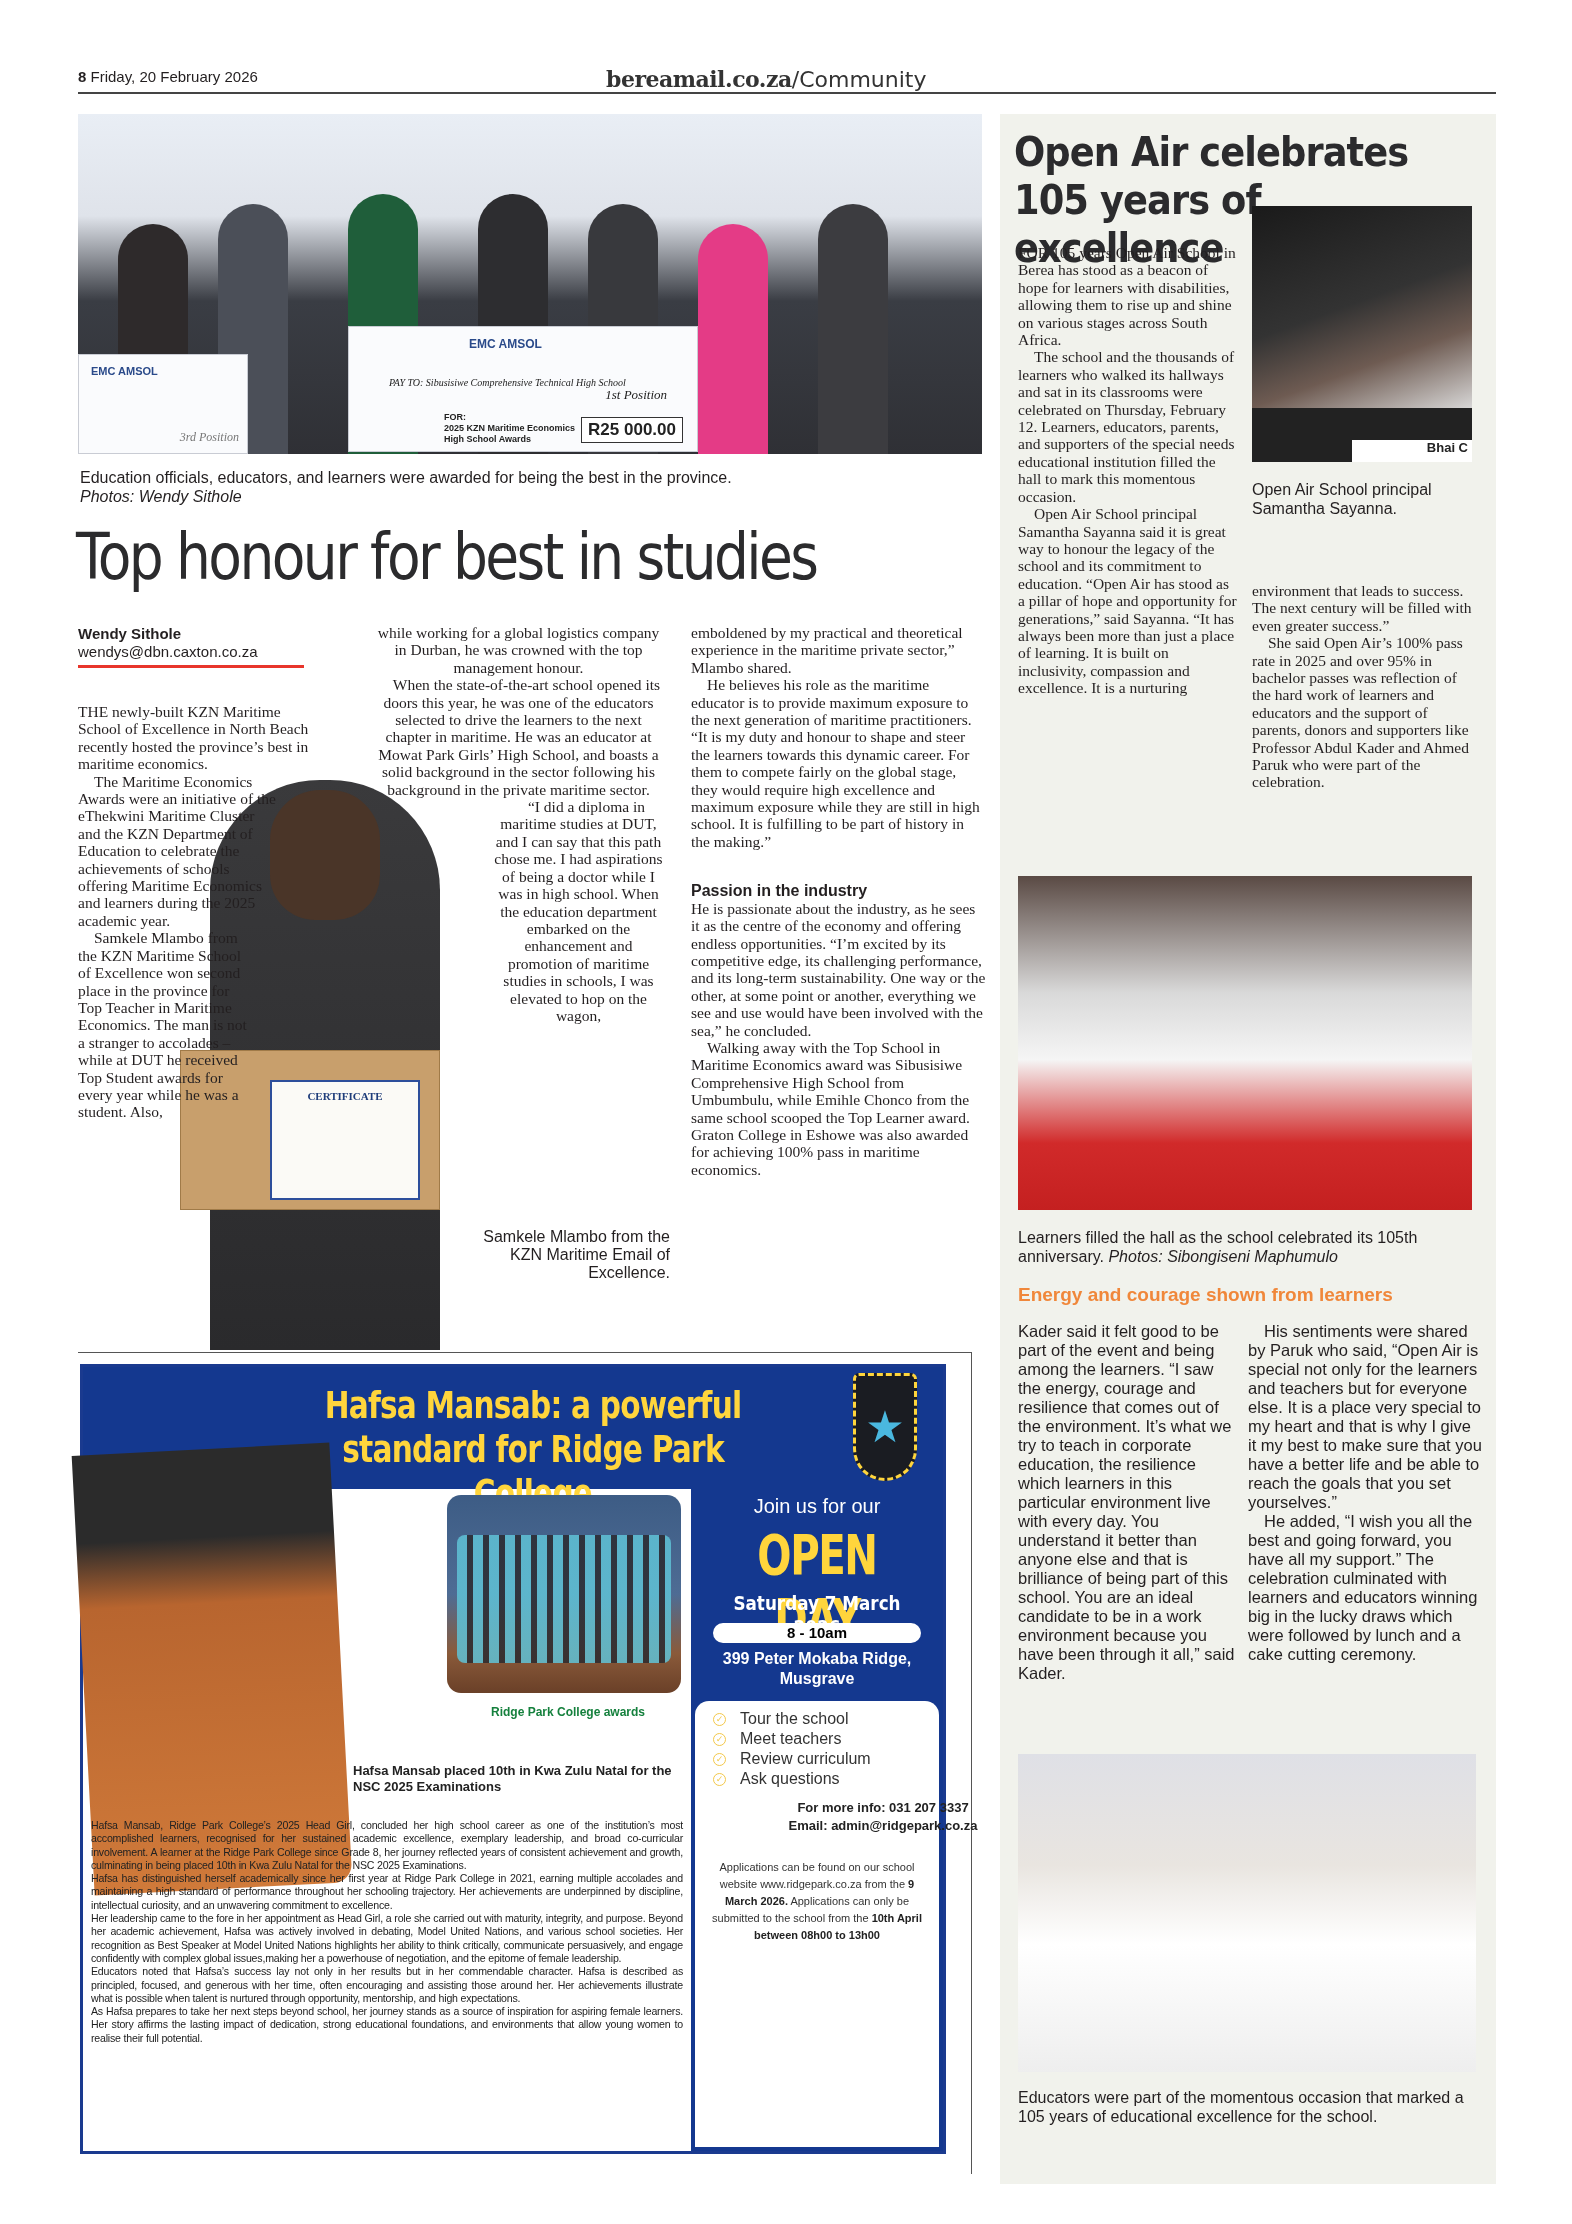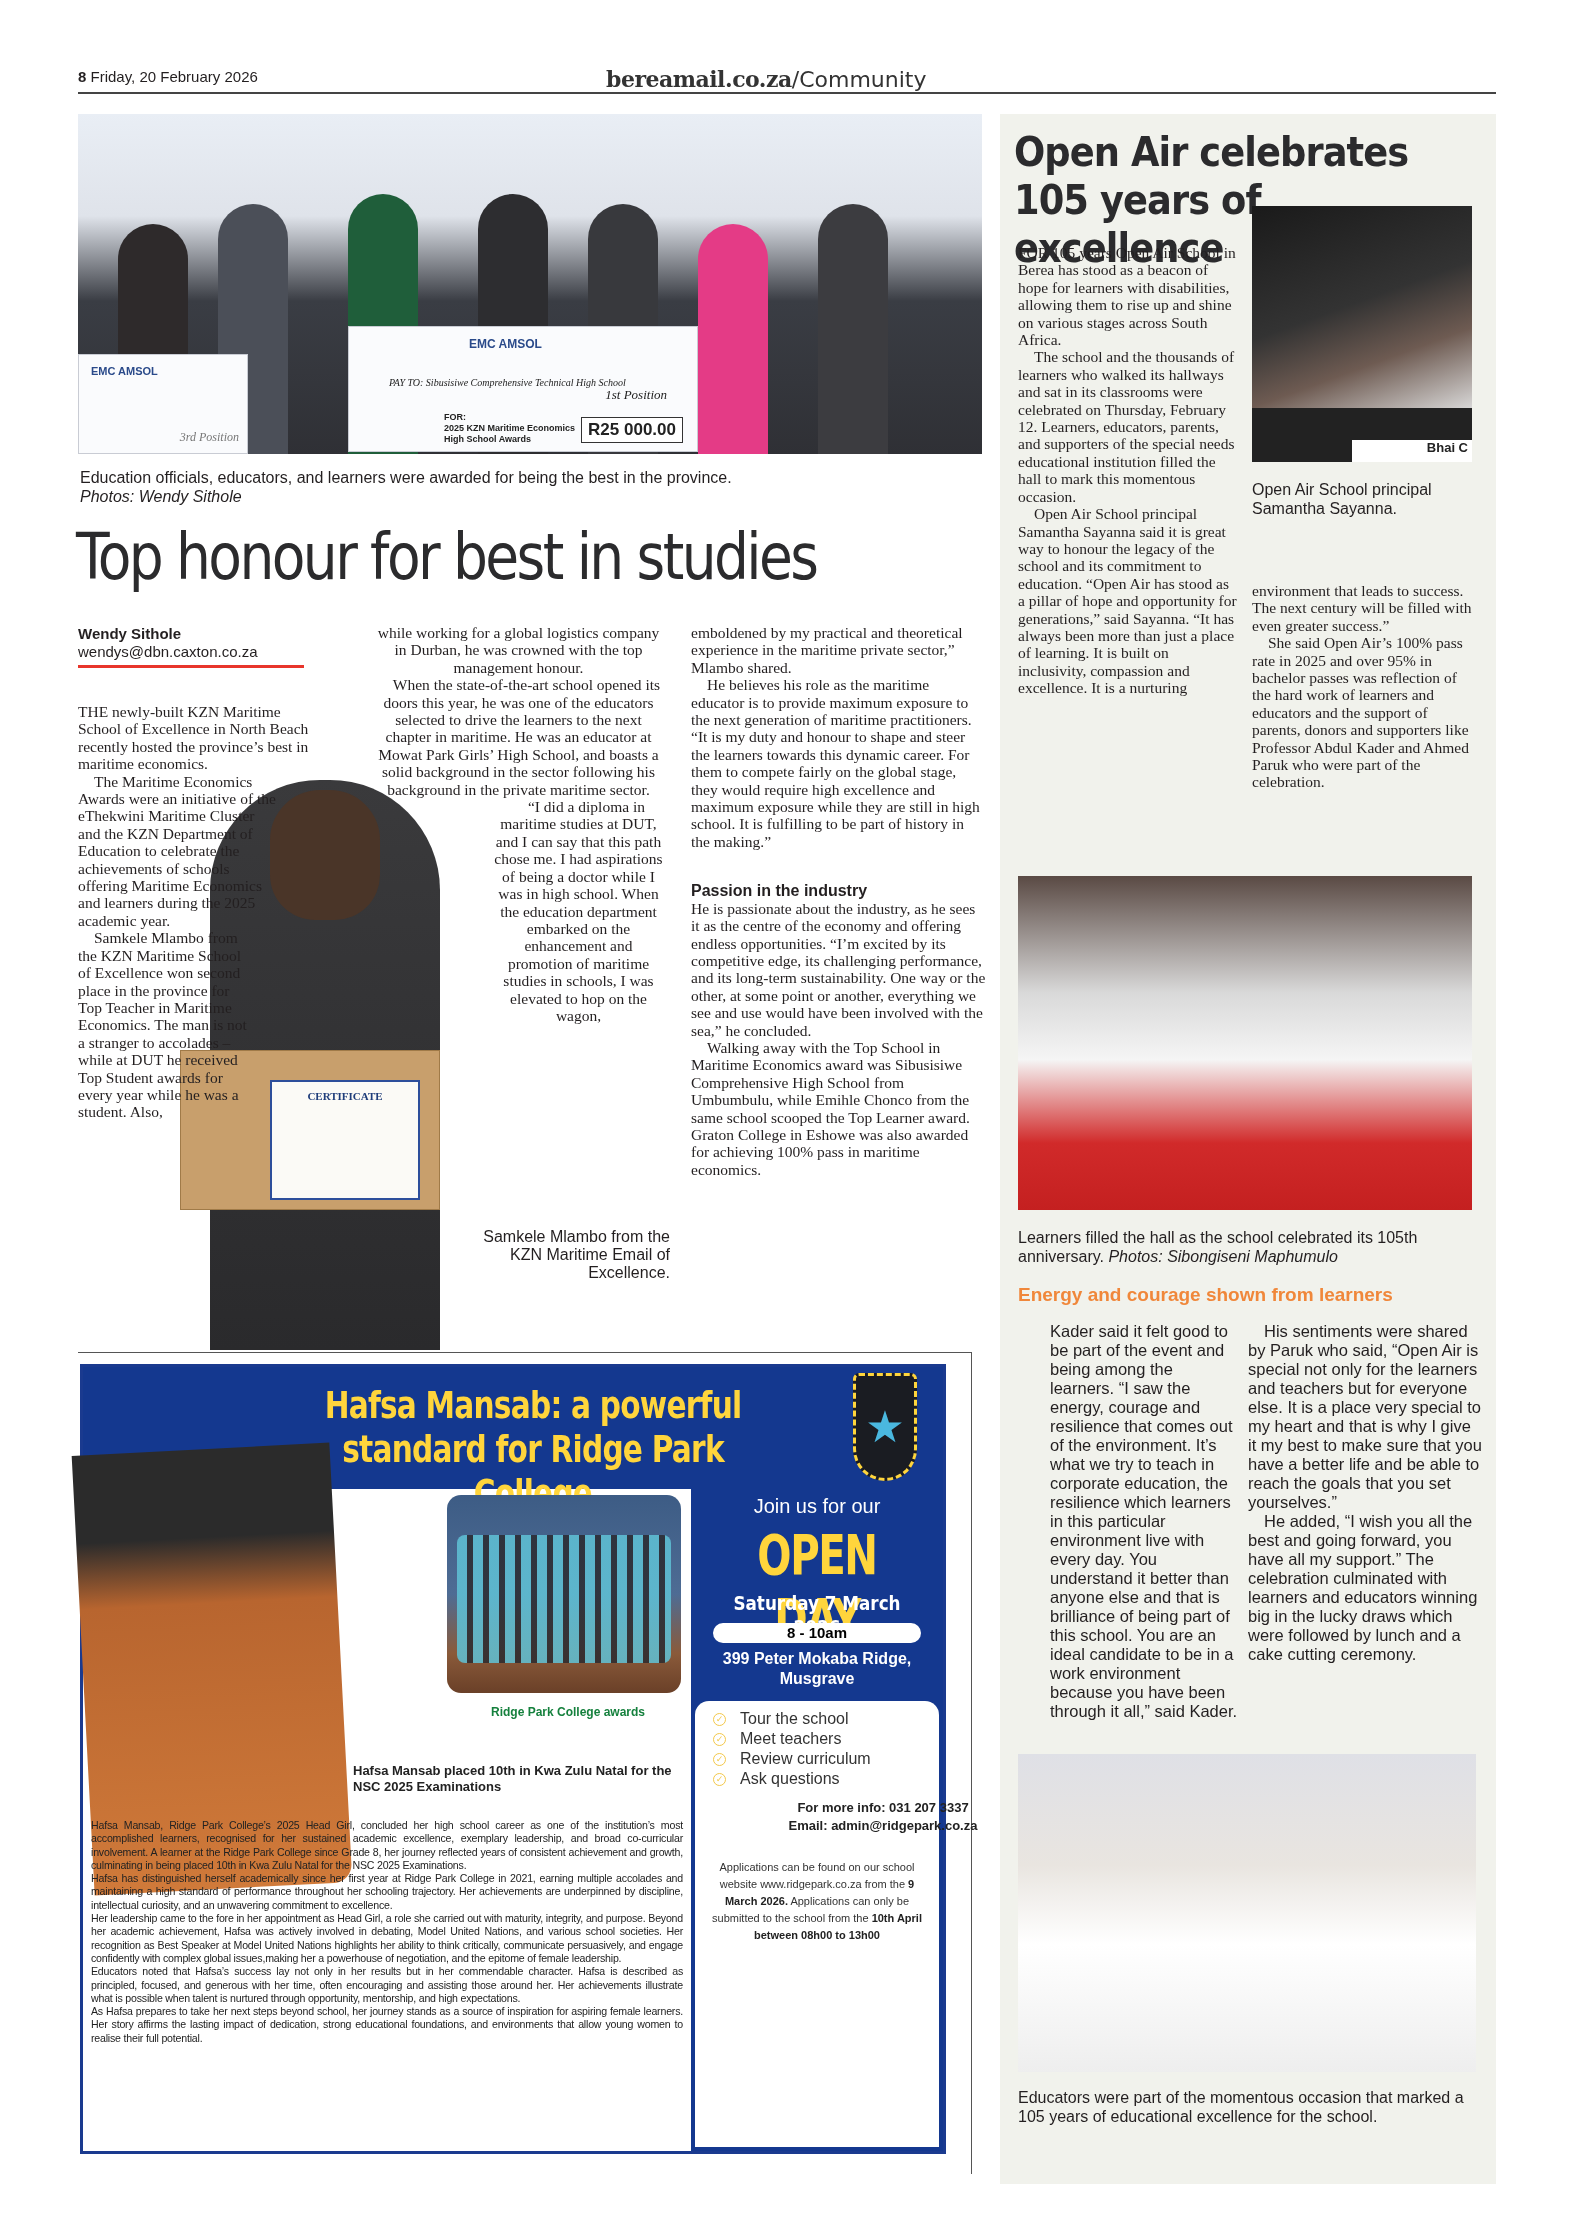--- a/index.html
+++ b/index.html
@@ -59,21 +59,21 @@
   .rc-photo1 { left: 1252px; top: 206px; width: 220px; height: 256px; background: linear-gradient(160deg, #1a1a1a 0%, #333 40%, #6e5b52 60%, #dcdcdc 85%); }
   .rc-photo1 .podium { position: absolute; left: 0; right: 0; bottom: 0; height: 54px; background: #222; }
   .rc-photo1 .sign { position: absolute; right: 0; bottom: 0; width: 120px; height: 22px; background: #fff; font-family: "Liberation Sans", sans-serif; font-weight: bold; font-size: 13px; text-align: right; padding-right: 4px; color: #222; }
   .rc-cap1 { left: 1252px; top: 480px; width: 220px; }
   .rc-col2 { left: 1252px; top: 582px; width: 225px; }
   .rc-photo2 { left: 1018px; top: 876px; width: 454px; height: 334px; background: linear-gradient(180deg, #5a4a44 0%, #d9d9d9 35%, #f5f5f5 55%, #d12a2a 80%, #c42020 100%); }
   .rc-cap2 { left: 1018px; top: 1228px; width: 460px; }
   .rc-sub { left: 1018px; top: 1284px; font-family: "Liberation Sans", sans-serif; font-weight: bold; font-size: 19px; color: #f0873a; }
   .rc-sans { font-family: "Liberation Sans", sans-serif; font-size: 16.5px; line-height: 19px; color: #231f20; }
   .rc-sans p { text-indent: 16px; }
-  .rc-sans p.first { text-indent: 0; margin-left: 32px; }
+  .rc-sans p.first { text-indent: 0; }
   .rc-col3 { left: 1018px; top: 1322px; width: 220px; }
   .rc-col4 { left: 1248px; top: 1322px; width: 235px; }
   .rc-photo3 { left: 1018px; top: 1754px; width: 458px; height: 318px; background: linear-gradient(180deg, #dfe0e6 0%, #e9e5e0 35%, #ffffff 60%, #eeeeee 100%); }
   .rc-cap3 { left: 1018px; top: 2088px; width: 460px; }
 
   
   .ad-frame { left: 78px; top: 1352px; width: 894px; height: 822px; border: 1px solid #555; border-left: none; border-bottom: none; }
   .ad { left: 80px; top: 1364px; width: 866px; height: 790px; background: #ffffff; border: 3px solid #1a3a8f; }
   .ad-top { position: absolute; left: 0; top: 0; width: 860px; height: 122px; background: #14388f; }
   .ad-title { position: absolute; left: 150px; top: 16px; width: 600px; text-align: center; font-family: "DejaVu Sans", sans-serif; font-weight: bold; font-size: 38px; line-height: 44px; color: #ffd53c; letter-spacing: -1px; transform: scaleX(0.78); transform-origin: center top; }

